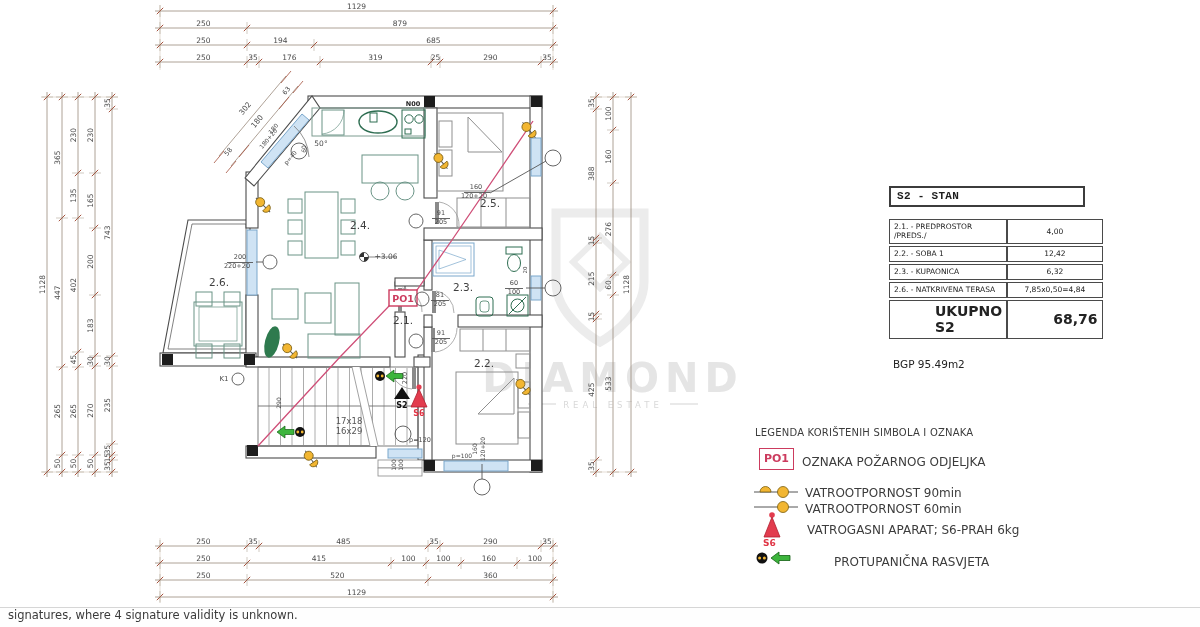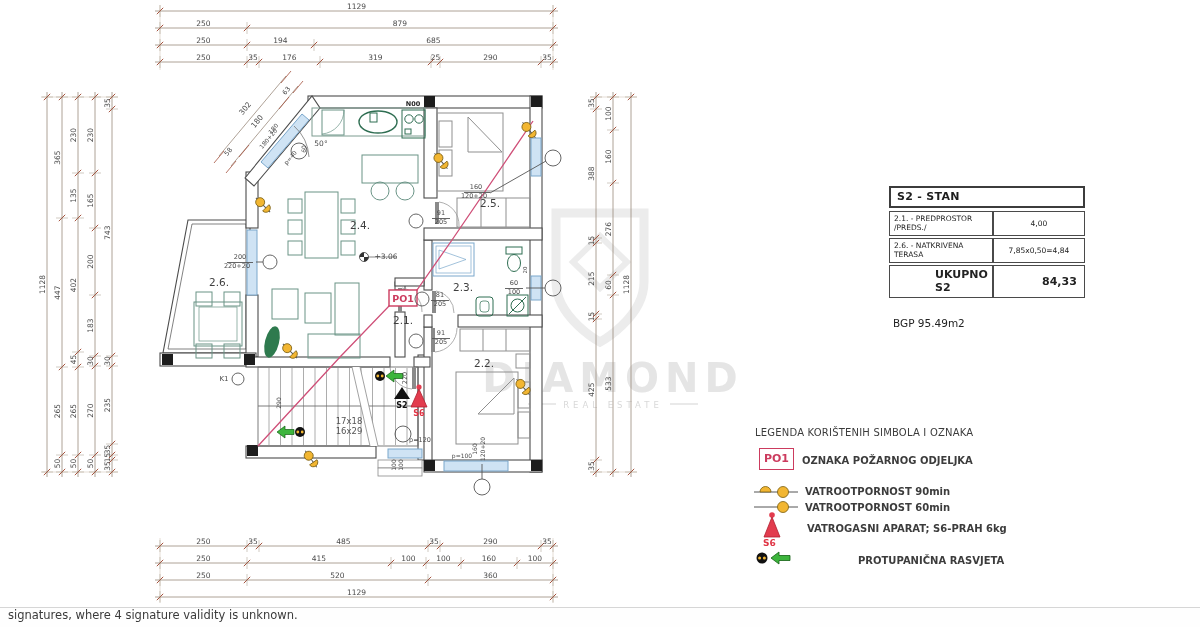--- a/index.html
+++ b/index.html
@@ -1,32 +1,32 @@
 <!DOCTYPE html>
 <html><head>
 <meta charset="utf-8">
 <style>
   html,body{margin:0;padding:0;background:#fff;font-family:"DejaVu Sans","Liberation Sans",sans-serif;}
   #page{position:relative;width:1200px;height:627px;background:#fff;overflow:hidden;}
   #plan-svg{position:absolute;left:0;top:0;}
   
   .area-table{position:absolute;left:889px;top:186px;width:196px;}
   .at-header{border:2px solid #3c3c3c;font-size:11px;font-weight:bold;color:#1e1e1e;
-             padding:2px 6px 3px 6px;background:#fff;letter-spacing:.3px;}
-  .area-table table{border-collapse:separate;border-spacing:0 2px;width:100%;margin-top:1px;}
+             padding:2px 6px 3px 6px;background:#fff;letter-spacing:.3px;font-family:Liberation Mono, monospace;}
+  .area-table table{border-collapse:separate;border-spacing:0 2px;width:100%;margin-top:10px;}
   .area-table td{border:1px solid #4a4a4a;font-size:7.5px;color:#222;padding:2px 4px 3px 4px;background:#fff;}
   .area-table td.val{width:64px;text-align:center;}
-  .area-table tr.total td{font-weight:bold;font-size:11px;padding-left:45px;}
+  .area-table tr.total td{font-weight:bold;font-size:14px;padding-left:45px;}
   .at-bgp{margin-top:17px;font-size:10.5px;color:#222;padding-left:4px;}
   
   .legend{position:absolute;left:750px;top:425px;width:310px;color:#3c3c3c;}
   .lg-title{position:absolute;left:5px;top:2px;font-size:10px;letter-spacing:.2px;}
   .lg-po1-box{position:absolute;left:9px;top:23px;width:33px;height:20px;border:1.6px solid #cc3b5e;
               color:#cc3b5e;font-size:11px;font-weight:bold;text-align:center;line-height:20px;background:#fff;}
-  .lg-label{position:absolute;font-size:10px;white-space:nowrap;font-weight:bold;}
+  .lg-label{position:absolute;font-size:12px;white-space:nowrap;}
   .lg-sym{position:absolute;}
   .lg-s6{position:absolute;left:13px;top:113px;color:#e03545;font-weight:bold;font-size:9px;}
   
   .statusbar{position:absolute;left:0;bottom:0;width:1200px;height:19px;background:#fefefe;
              border-top:1px solid #d6d6d6;}
   .statusbar .txt{position:absolute;left:8px;top:0;font-size:11.5px;color:#3b3b3b;}
 </style>
 </head>
 <body>
 
@@ -674,26 +674,34 @@
 
 <div class="area-table">
   <div class="at-header">S2 - STAN</div>
   <table>
     <tbody>
           <tr>
             <td>2.1. - PREDPROSTOR /PREDS./</td>
             <td class="val">4,00</td>
           </tr>
           <tr>
+            <td>2.2. - SOBA 1</td>
+            <td class="val">12,42</td>
+          </tr>
+          <tr>
+            <td>2.3. - KUPAONICA</td>
+            <td class="val">6,32</td>
+          </tr>
+          <tr>
             <td>2.6. - NATKRIVENA TERASA</td>
             <td class="val">7,85x0,50=4,84</td>
           </tr>
           <tr class="total">
             <td>UKUPNO S2</td>
-            <td class="val">84,33</td>
+            <td class="val">68,76</td>
           </tr>
         </tbody>
   </table>
   <div class="at-bgp">BGP 95.49m2</div>
 </div>
 
 <div class="legend">
   <div class="lg-title">LEGENDA KORIŠTENIH SIMBOLA  I OZNAKA</div>
 
   <div class="lg-po1-box">PO1</div>
@@ -718,20 +726,20 @@
   </svg>
   <div class="lg-s6">S6</div>
   <div class="lg-label" style="left:57px;top:98px;">VATROGASNI APARAT; S6-PRAH 6kg</div>
 
   <svg class="lg-sym" style="left:4px;top:125px;" width="46" height="16">
     <circle cx="8" cy="8" r="5.5" fill="#111"></circle>
     <circle cx="5.6" cy="8" r="1.5" fill="#f2b632"></circle>
         <circle cx="10.4" cy="8" r="1.5" fill="#f2b632"></circle>
     <polygon points="17,8 25,2 25,5.5 36,5.5 36,10.5 25,10.5 25,14" fill="#3db53d" stroke="#135f13" stroke-width="0.8"></polygon>
   </svg>
-  <div class="lg-label" style="left:64px;top:130px;padding-left:44px;">PROTUPANIČNA RASVJETA</div>
+  <div class="lg-label" style="left:40px;top:130px;padding-left:44px;">PROTUPANIČNA RASVJETA</div>
 </div>
 
 <div class="statusbar">
   <div class="txt">signatures, where 4 signature validity is unknown.</div>
 </div>
 
 </div>
 
 </body></html>

